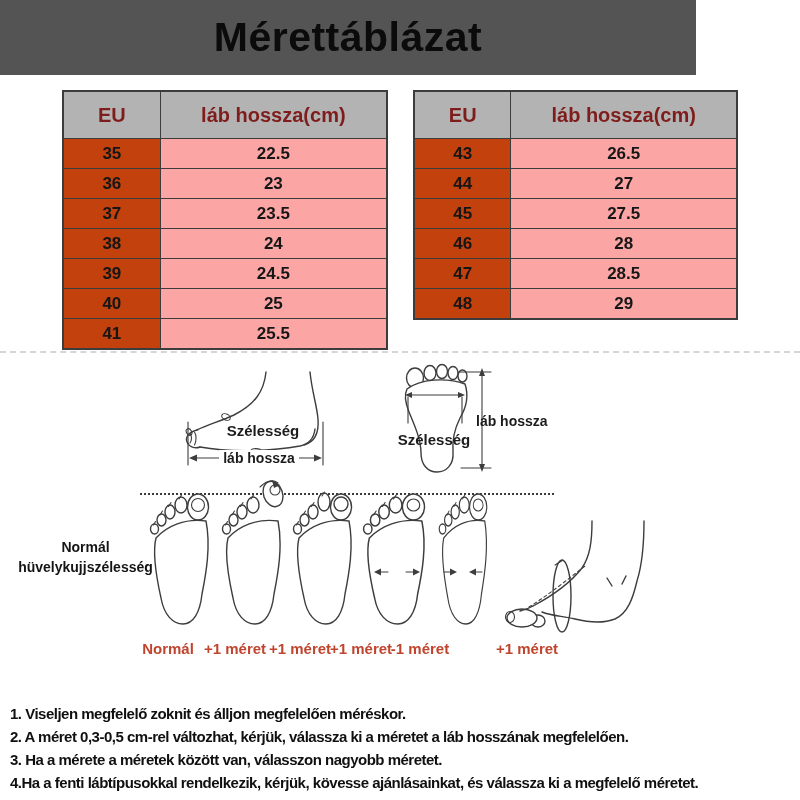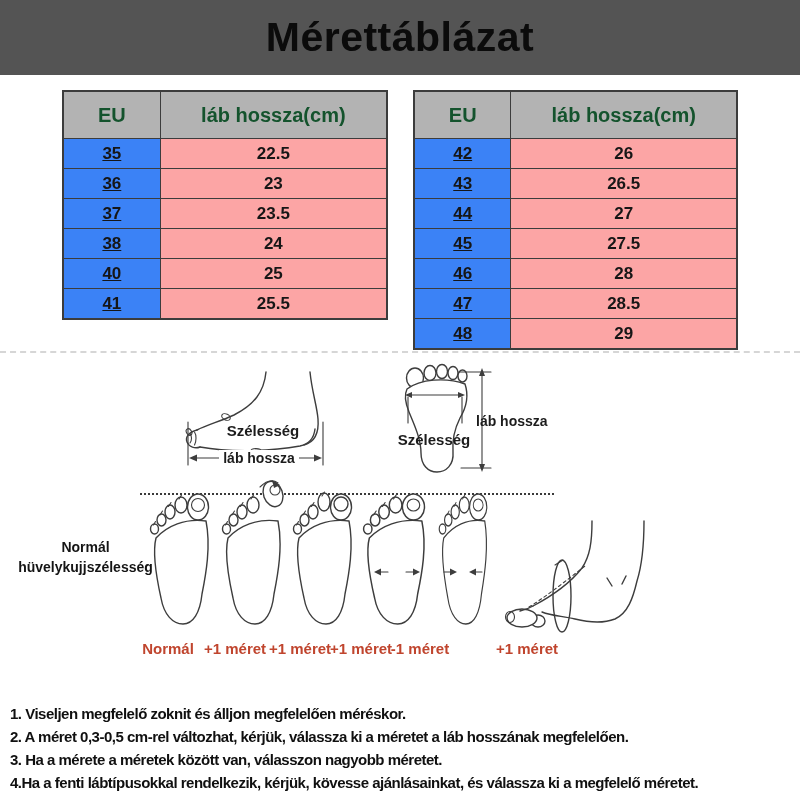--- a/index.html
+++ b/index.html
@@ -1,33 +1,33 @@
 <!DOCTYPE html>
 <html><head>
 <meta charset="utf-8">
 <style>
   html,body{margin:0;padding:0;}
   body{width:800px;height:800px;background:#ffffff;font-family:"Liberation Sans",sans-serif;}
   #page{position:relative;width:800px;height:800px;overflow:hidden;background:#fff;}
 
   
-  .banner{position:absolute;left:0;top:0;width:800px;height:75px;background:#545454;
+  .banner{position:absolute;left:0;top:0;width:696px;height:75px;background:#545454;
           display:flex;align-items:center;justify-content:center;}
   .banner h1{margin:0;font-size:41px;font-weight:bold;color:#0b0b0b;letter-spacing:.5px;}
 
   
   .size-table{position:absolute;top:90px;border-collapse:collapse;table-layout:fixed;
               border:2px solid #3c3c3c;}
   .size-table.left{left:62px;width:326px;}
   .size-table.right{left:413px;width:325px;}
   .size-table th{height:44px;background:#b3b3b3;border:1.5px solid #3c3c3c;
-                 font-size:20px;font-weight:bold;color:#14532d;text-align:center;}
+                 font-size:20px;font-weight:bold;color:#7f1d1d;text-align:center;}
   .size-table td{height:29px;border:1.5px solid #3c3c3c;font-size:17px;font-weight:bold;
                  color:#161616;text-align:center;background:#fca5a5;padding:0;}
-  .size-table td.eu-cell{background:#3b82f6;text-decoration:underline;}
+  .size-table td.eu-cell{background:#c2410c;}
   .size-table .col-eu{width:30%;}
 
   
   .dashed-sep{position:absolute;left:0;top:351px;width:800px;height:0;
               border-top:2px dashed #d6d6d6;}
   .dotted-line{position:absolute;left:140px;top:493px;width:414px;height:0;
                border-top:2px dotted #3a3a3a;}
 
   
   .diagram-label{position:absolute;font-weight:bold;color:#1c1c1c;text-align:center;}
@@ -88,20 +88,24 @@
         </tr>
         <tr>
           <td class="eu-cell">37</td>
           <td class="len-cell">23.5</td>
         </tr>
         <tr>
           <td class="eu-cell">38</td>
           <td class="len-cell">24</td>
         </tr>
         <tr>
+          <td class="eu-cell">39</td>
+          <td class="len-cell">24.5</td>
+        </tr>
+        <tr>
           <td class="eu-cell">40</td>
           <td class="len-cell">25</td>
         </tr>
         <tr>
           <td class="eu-cell">41</td>
           <td class="len-cell">25.5</td>
         </tr>
       </tbody>
   </table>
 
@@ -110,24 +114,20 @@
         <col class="col-eu">
         <col>
       </colgroup>
     <thead>
       <tr>
         <th>EU</th>
         <th>láb hossza(cm)</th>
       </tr>
     </thead>
     <tbody>
-        <tr>
-          <td class="eu-cell">42</td>
-          <td class="len-cell">26</td>
-        </tr>
         <tr>
           <td class="eu-cell">43</td>
           <td class="len-cell">26.5</td>
         </tr>
         <tr>
           <td class="eu-cell">44</td>
           <td class="len-cell">27</td>
         </tr>
         <tr>
           <td class="eu-cell">45</td>

